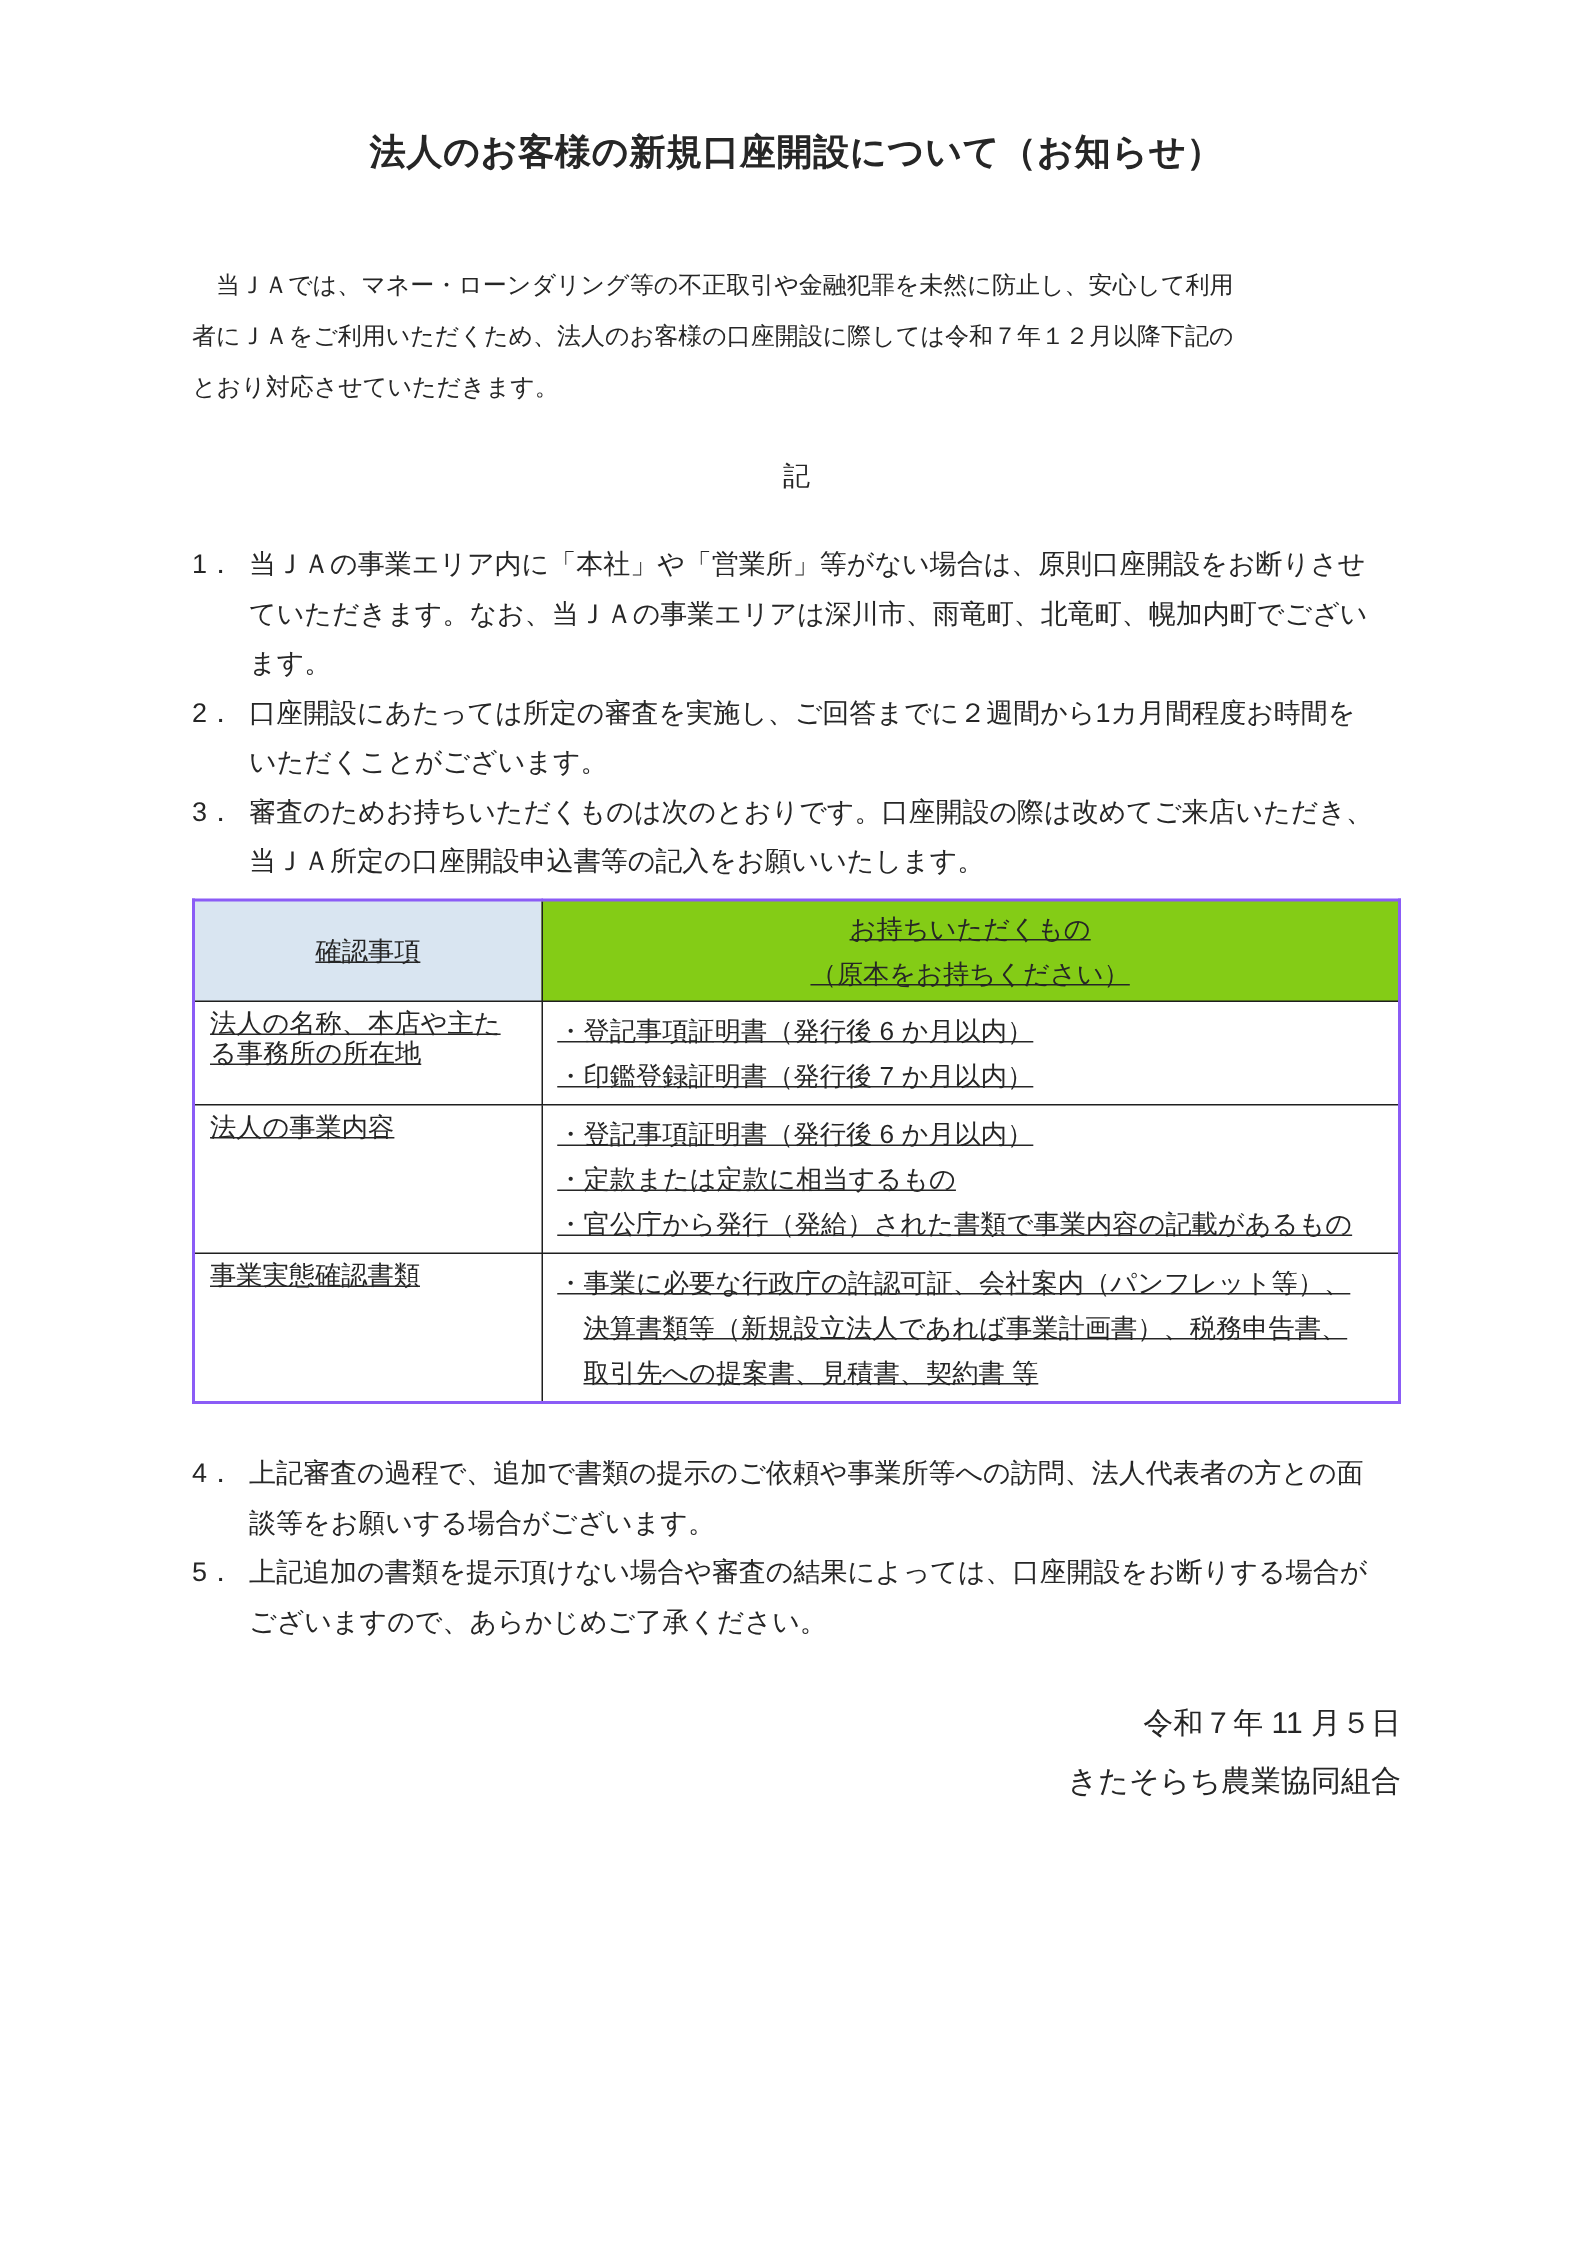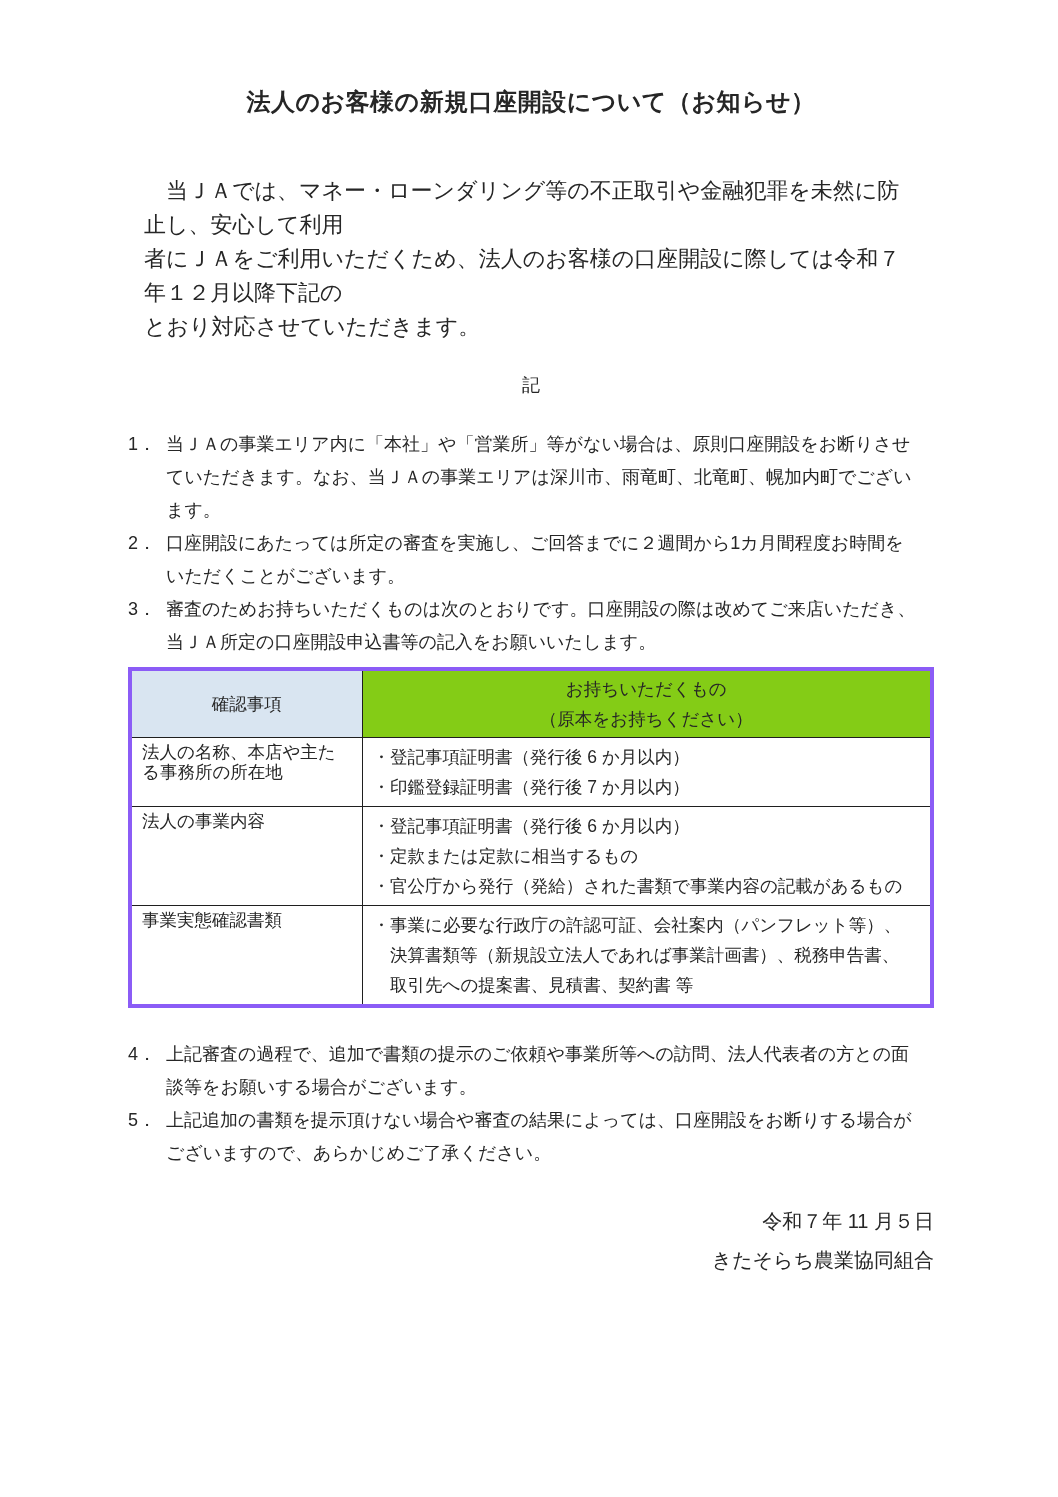--- a/index.html
+++ b/index.html
@@ -18,22 +18,22 @@
   }
   h1.title {
     margin: 0 0 56px 0;
     font-size: 24px;
     line-height: 32px;
     font-weight: bold;
     text-align: center;
     letter-spacing: 0.5px;
   }
   .intro {
-    margin: 16px;
-    font-size: 22px;
+    margin: 0;
+    font-size: 16px;
     line-height: 34px;
     white-space: pre-line;
   }
   .ki {
     margin-top: 24px;
     font-size: 18px;
     line-height: 34px;
     text-align: center;
   }
   .list { margin-top: 26px; }
@@ -48,22 +48,23 @@
   }
   .list-item .li-text {
     flex: 1 1 auto;
     white-space: pre-line;
   }
   table.req-table {
     margin-top: 8px;
     width: 100%;
     border-collapse: collapse;
     table-layout: fixed;
-    border: 4px solid #8b5cf6;
+    border: 2px solid #8b5cf6;
     font-size: 17.5px;
+    text-decoration: underline;
   }
   table.req-table th, table.req-table td {
     border: 1.5px solid #1f1f1f;
     vertical-align: top;
     box-sizing: border-box;
   }
   table.req-table th {
     font-weight: normal;
     text-align: center;
     vertical-align: middle;

